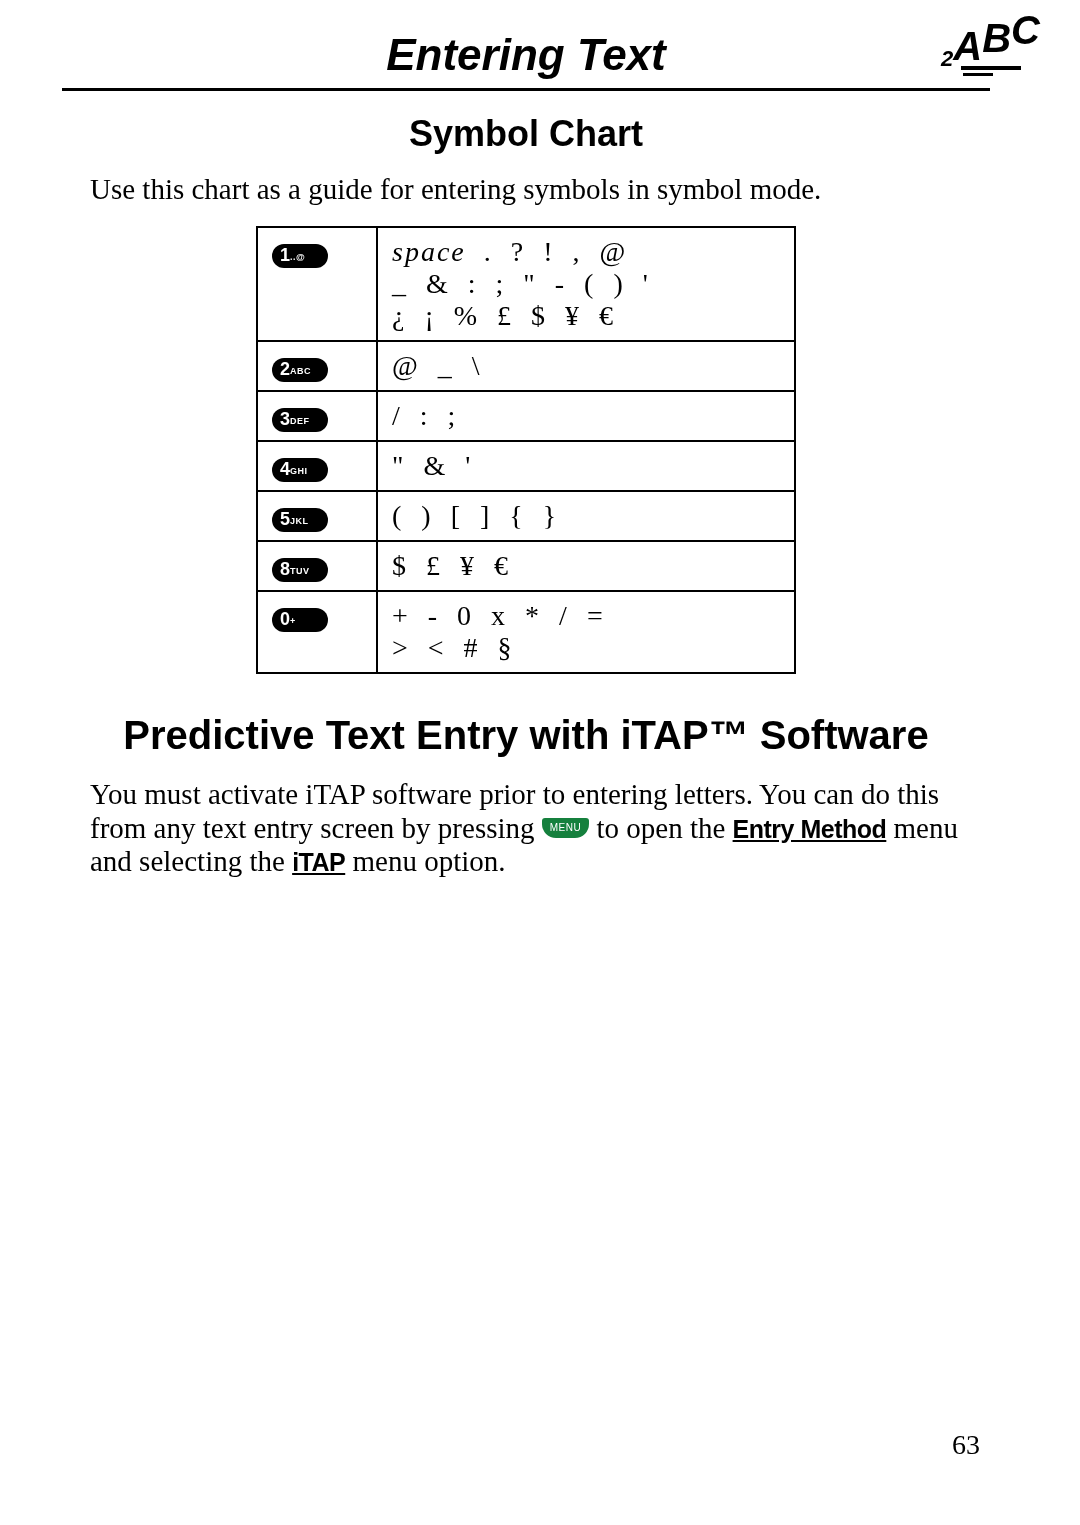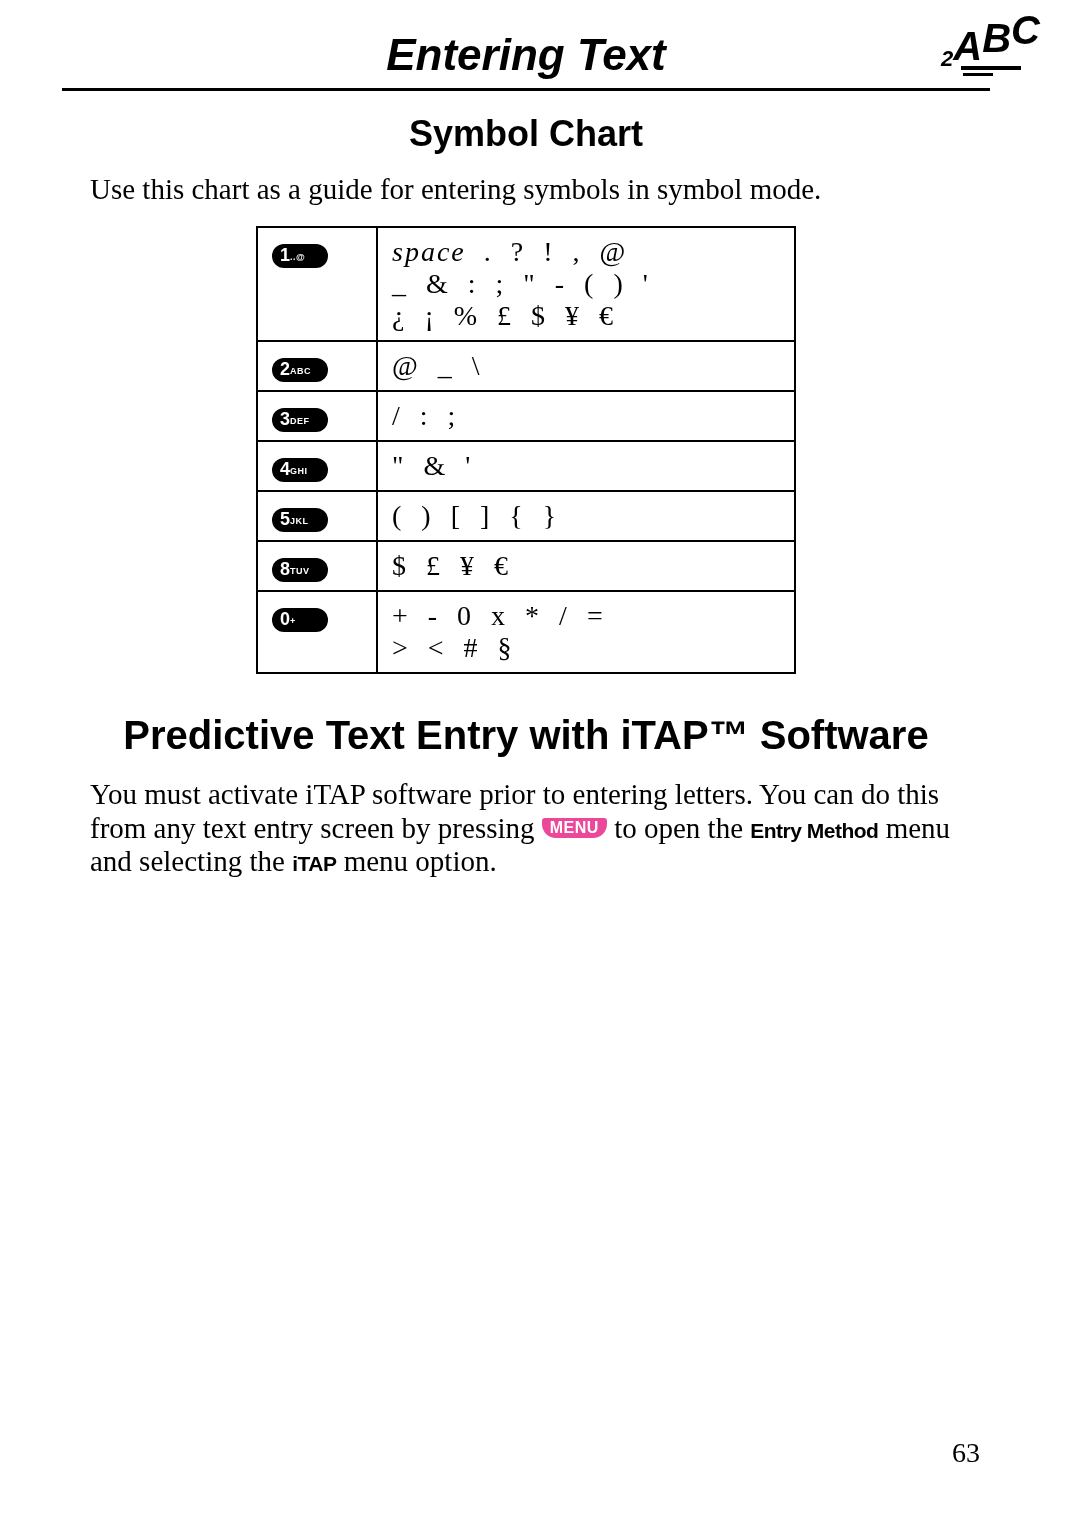--- a/index.html
+++ b/index.html
@@ -114,42 +114,43 @@
   }
   .sym-cell .italic { font-style: italic; }
   .section-title.big {
     font-size: 40px;
     margin-top: 28px;
     margin-bottom: 20px;
     line-height: 1.15;
   }
   .menu-pill {
     display: inline-block;
-    background: #ec4899;
+    background: #15803d;
     color: #fff;
     font-family: Arial, sans-serif;
-    font-weight: bold;
-    font-size: 16px;
+    font-weight: normal;
+    font-size: 10px;
     padding: 3px 8px 3px 8px;
     border-radius: 3px 3px 14px 14px;
     vertical-align: middle;
     letter-spacing: 0.5px;
     line-height: 14px;
     position: relative;
     top: -3px;
   }
   .cond {
     font-family: Arial, Helvetica, sans-serif;
     font-weight: bold;
-    font-size: 21px;
+    font-size: 25px;
     letter-spacing: -0.5px;
+    text-decoration: underline;
   }
   .page-num {
     position: absolute;
-    bottom: 56px;
+    bottom: 64px;
     right: 100px;
     font-family: Georgia, serif;
     font-size: 28px;
   }
 </style>
 </head>
 <body>
 
 <div class="page">
   <div class="header">

